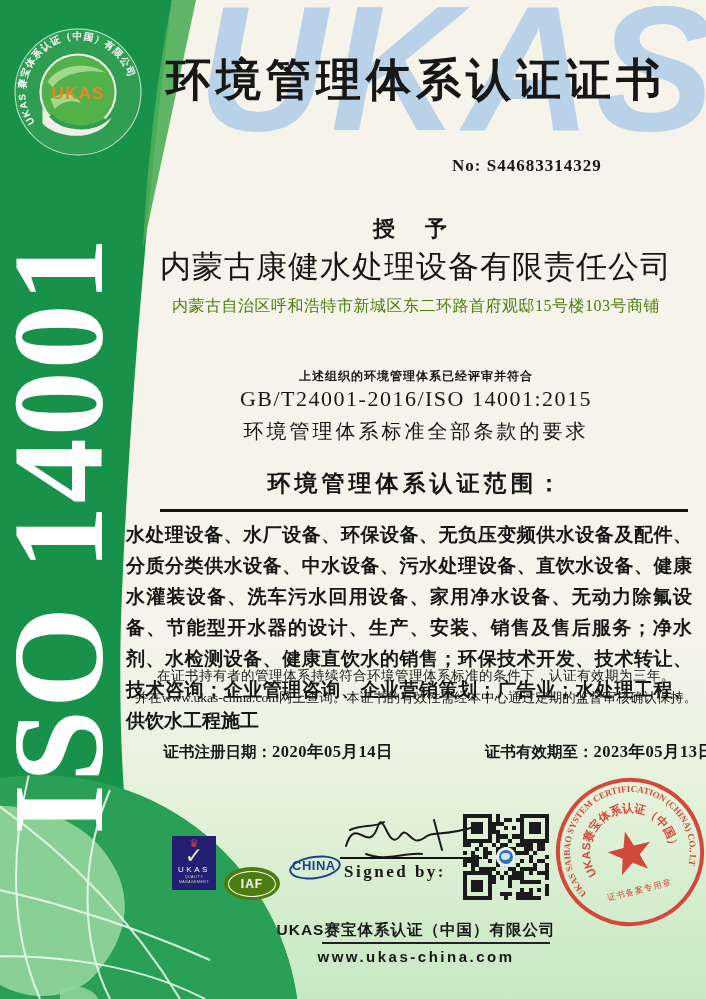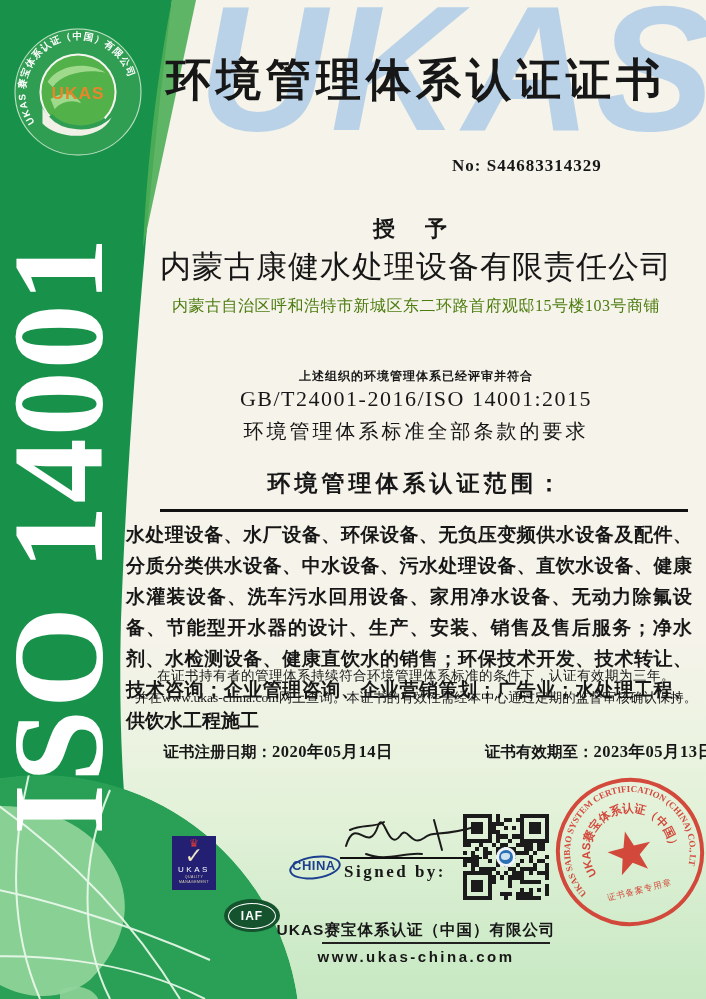--- a/index.html
+++ b/index.html
@@ -29,21 +29,21 @@
   .note2{top:689px;left:124px;width:584px;text-align:center;font-size:13.5px;}
   .dates{top:741px;left:136px;width:560px;display:flex;justify-content:center;gap:46px;white-space:nowrap;}
   .dlabel{font-family:var(--sans);font-weight:bold;font-size:15.5px;margin-left:46px;}
   .dvalue{font-size:16.5px;font-weight:bold;letter-spacing:.5px;}
   
   .ukas-qm{left:172px;top:836px;width:44px;height:54px;background:#232074;display:flex;flex-direction:column;align-items:center;line-height:1;}
   .ukas-qm .crown{font-size:11px;color:#d23a3a;margin-top:2px;font-family:var(--sans);}
   .ukas-qm .check{font-size:22px;color:#ece4c2;font-weight:bold;margin:-4px 0 -2px 0;font-family:var(--sans);}
   .ukas-qm .nm{color:#fff;font-family:var(--sans);font-size:8px;letter-spacing:2.5px;margin-top:1px;}
   .ukas-qm .sub{color:#d9d3ae;font-family:var(--sans);font-size:3.5px;letter-spacing:.5px;margin-top:1.5px;}
-  .iaf{left:224px;top:899px;width:56px;height:33px;background:#14532d;border-radius:50%;display:flex;align-items:center;justify-content:center;}
+  .iaf{left:224px;top:867px;width:56px;height:33px;background:#4d7c0f;border-radius:50%;display:flex;align-items:center;justify-content:center;}
   .iaf .ring{width:46px;height:24px;border:1.5px solid #fff;border-radius:50%;display:flex;align-items:center;justify-content:center;}
   .iaf .t{color:#fff;font-family:var(--sans);font-weight:bold;font-size:12px;letter-spacing:1px;}
   .cnas{left:288px;top:849px;width:52px;height:33px;}
   .cnas .ell{position:absolute;left:1px;top:7px;width:48px;height:19px;border:2px solid #1d3f8f;border-radius:50%;transform:rotate(-8deg);}
   .cnas .t{position:absolute;left:4px;top:9px;color:#1d3f8f;font-family:var(--sans);font-weight:bold;font-size:13px;letter-spacing:.5px;}
   .sig{left:336px;top:806px;}
   .sig-line{left:340px;top:857px;width:142px;height:2px;background:#111;}
   .signed{left:344px;top:862px;font-size:17px;letter-spacing:2.5px;font-weight:bold;}
   
   .qr{left:463px;top:814px;width:86px;height:86px;}

